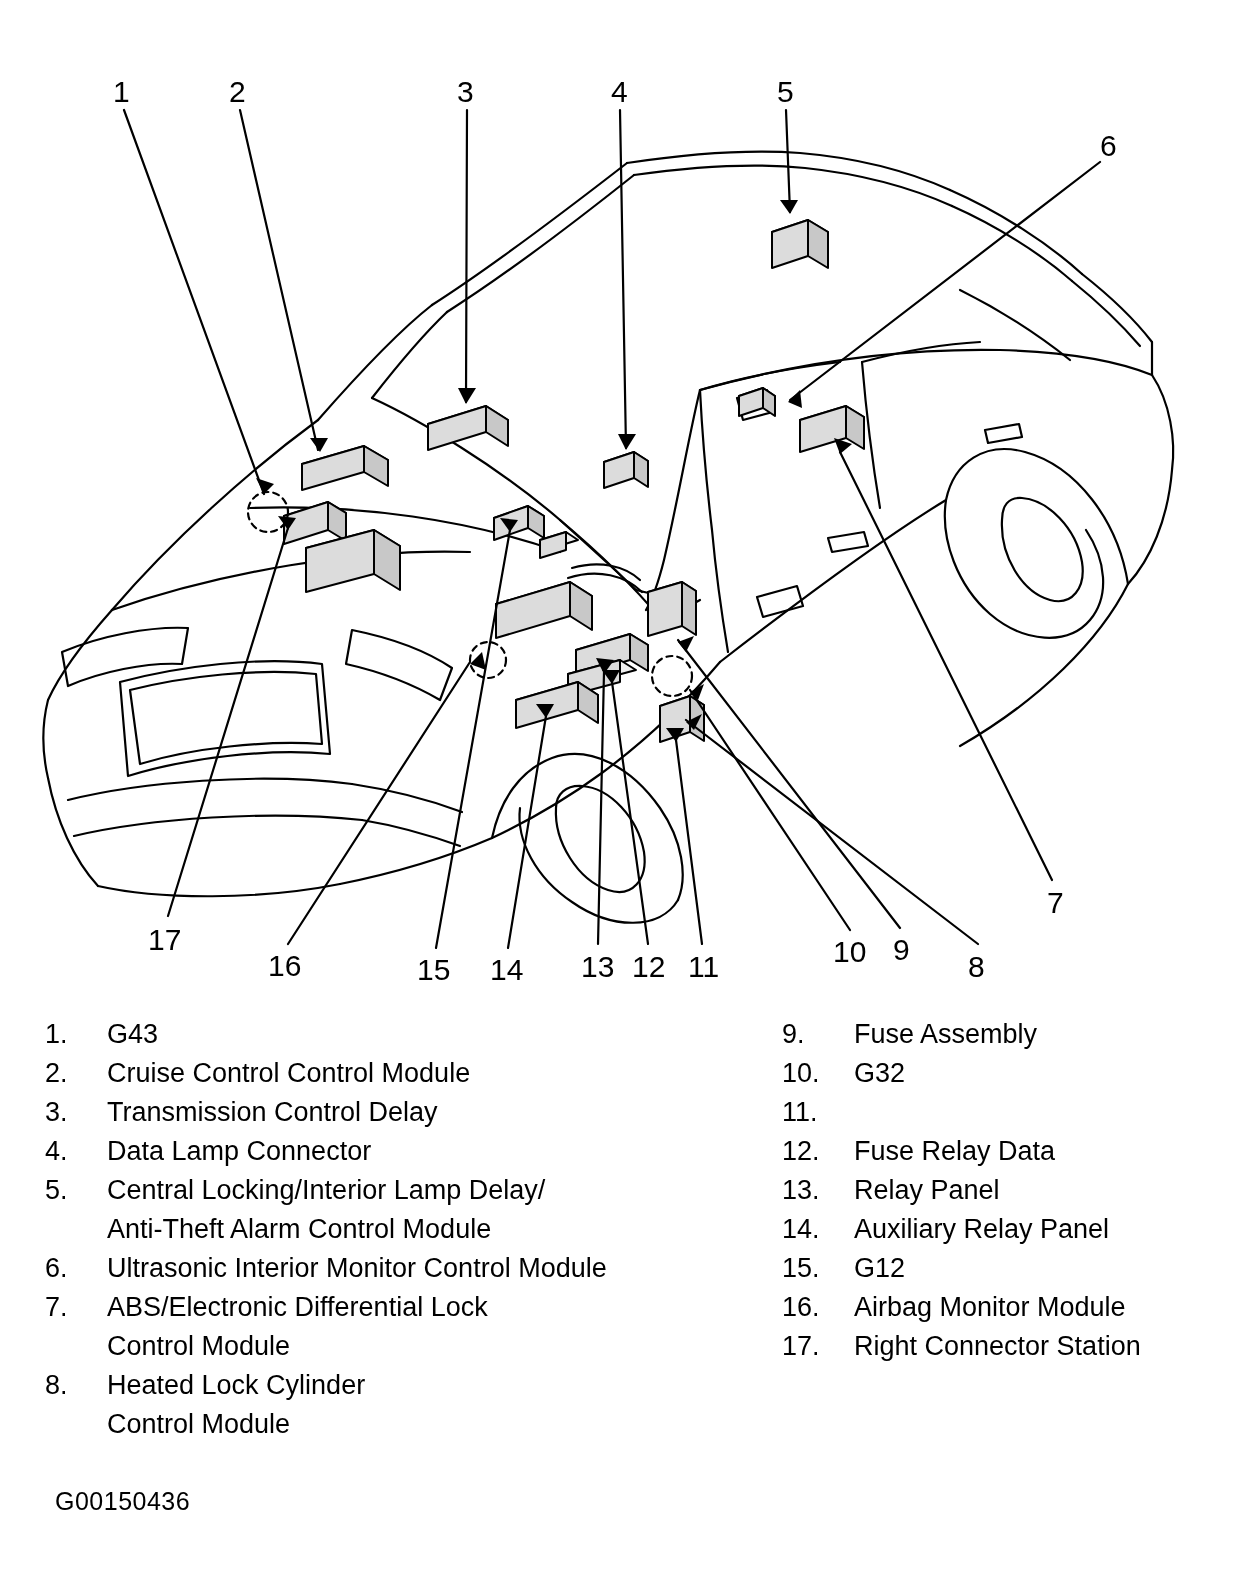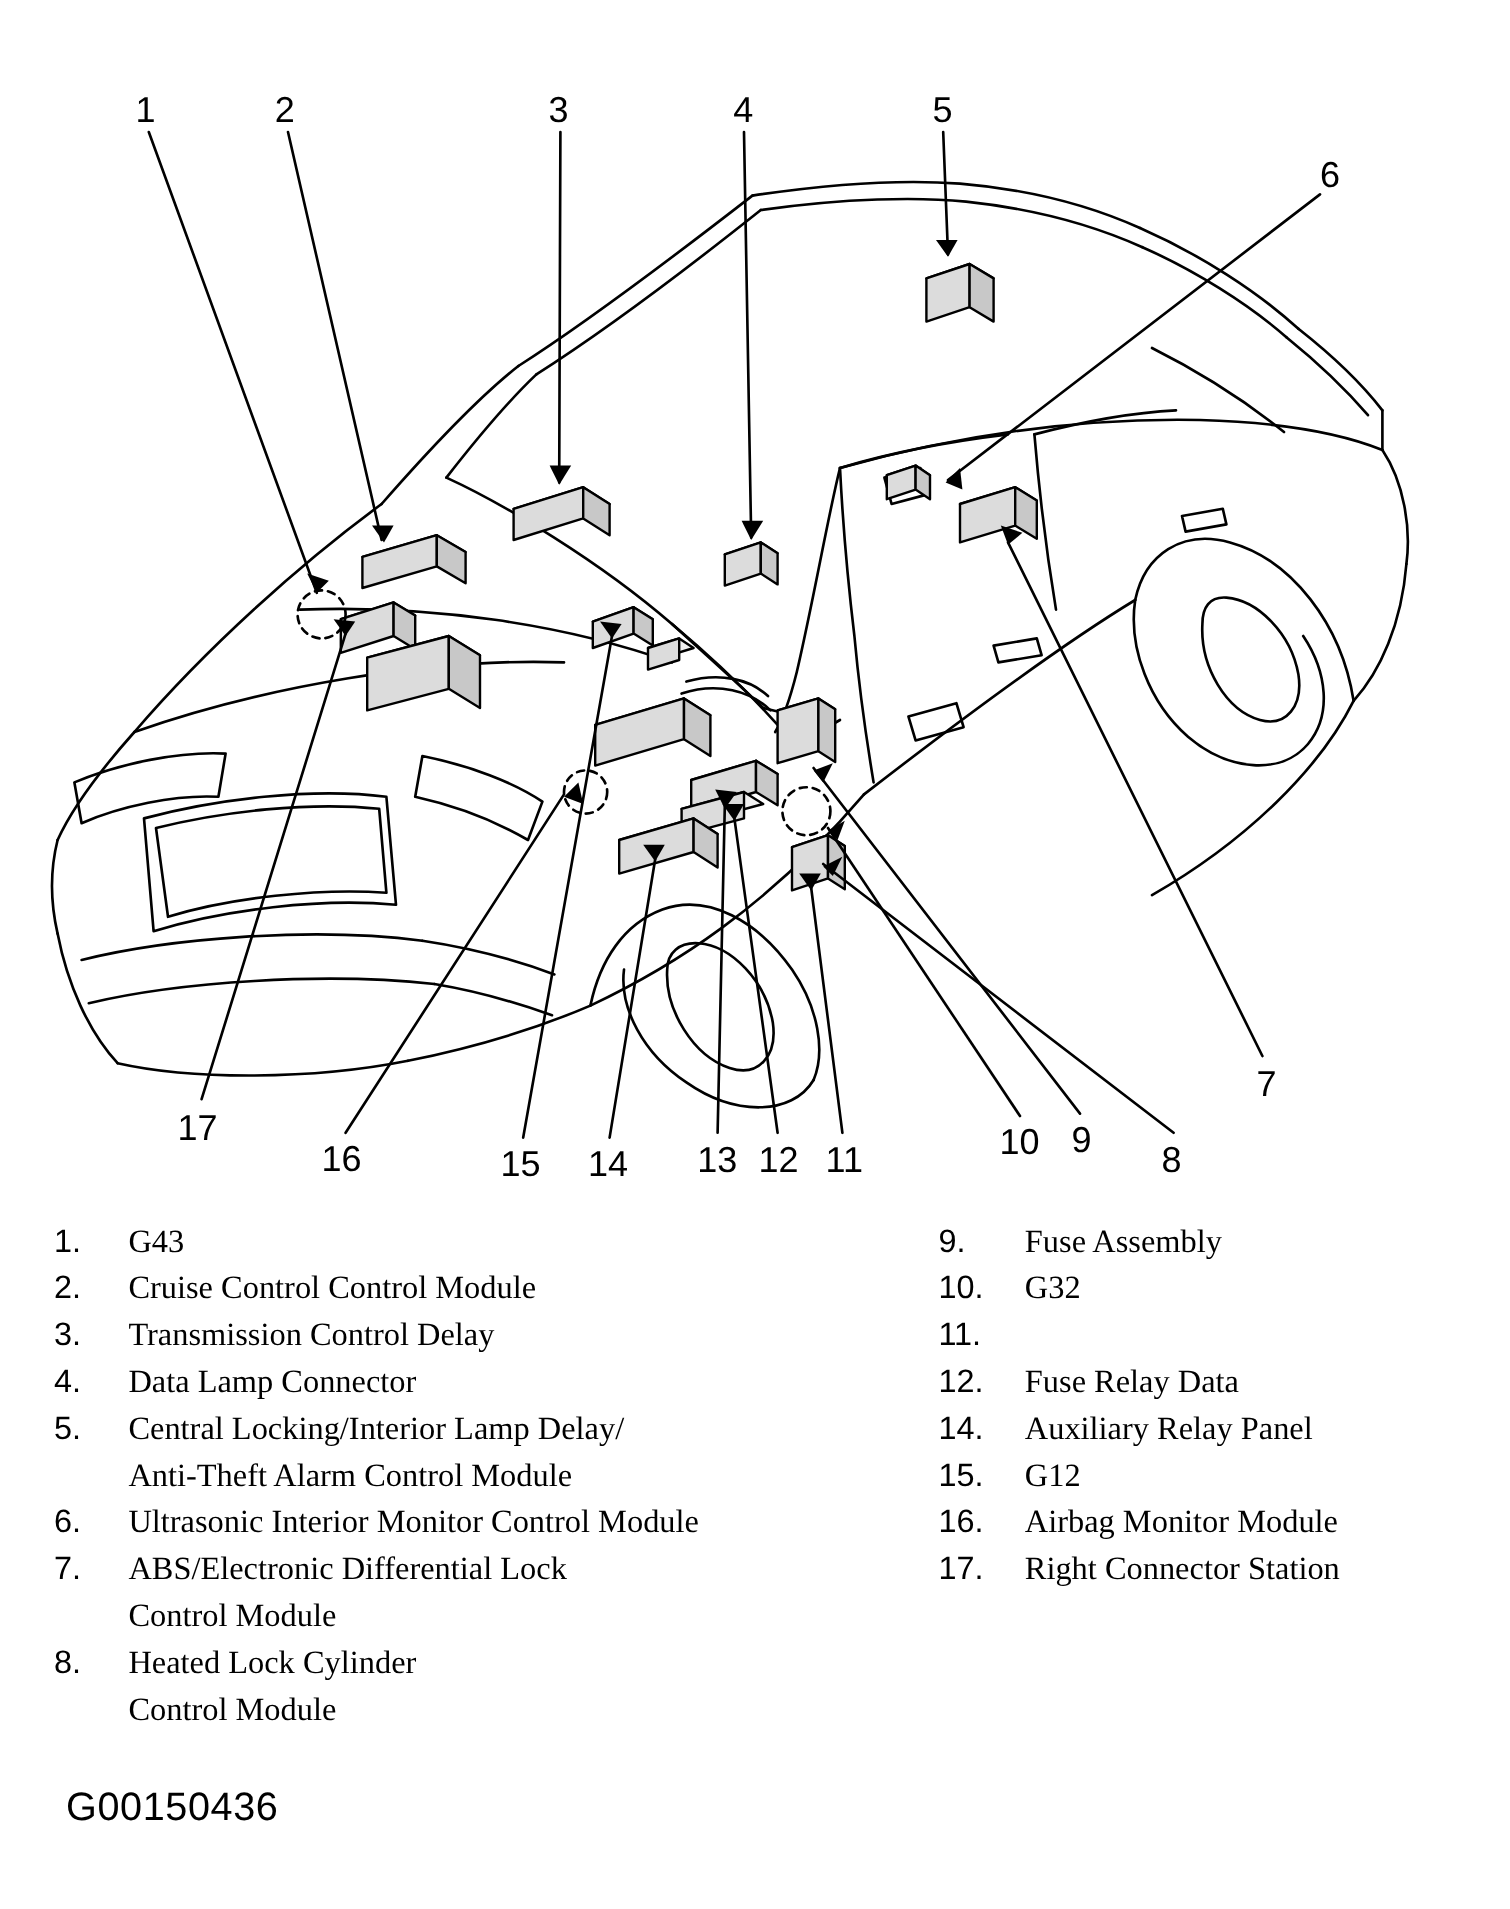--- a/index.html
+++ b/index.html
@@ -51,27 +51,26 @@
     text-align: left;
     white-space: nowrap;
   }
   .legend-col.right .legend-num {
     width: 72px;
     flex: 0 0 72px;
   }
   .legend-label {
     flex: 1 1 auto;
     white-space: pre-line;
-    font-family: Liberation Serif, serif;
   }
   #figure-code {
     position: absolute;
     left: 55px;
     top: 1487px;
-    font-size: 33px;
+    font-size: 25px;
     letter-spacing: 0.5px;
     text-align: center;
   }
 </style>
 </head>
 <body>
 
 <div id="diagram-area">
   <svg width="1258" height="1010" viewBox="0 0 1258 1010" xmlns="http://www.w3.org/2000/svg">
     <g fill="none" stroke="#000000" stroke-width="2.2" stroke-linejoin="round" stroke-linecap="round">
@@ -376,20 +375,24 @@
       <span class="legend-label">G32</span>
     </div>
     <div class="legend-item">
       <span class="legend-num">11.</span>
     </div>
     <div class="legend-item">
       <span class="legend-num">12.</span>
       <span class="legend-label">Fuse Relay Data</span>
     </div>
     <div class="legend-item">
+      <span class="legend-num">13.</span>
+      <span class="legend-label">Relay Panel</span>
+    </div>
+    <div class="legend-item">
       <span class="legend-num">14.</span>
       <span class="legend-label">Auxiliary Relay Panel</span>
     </div>
     <div class="legend-item">
       <span class="legend-num">15.</span>
       <span class="legend-label">G12</span>
     </div>
     <div class="legend-item">
       <span class="legend-num">16.</span>
       <span class="legend-label">Airbag Monitor Module</span>

